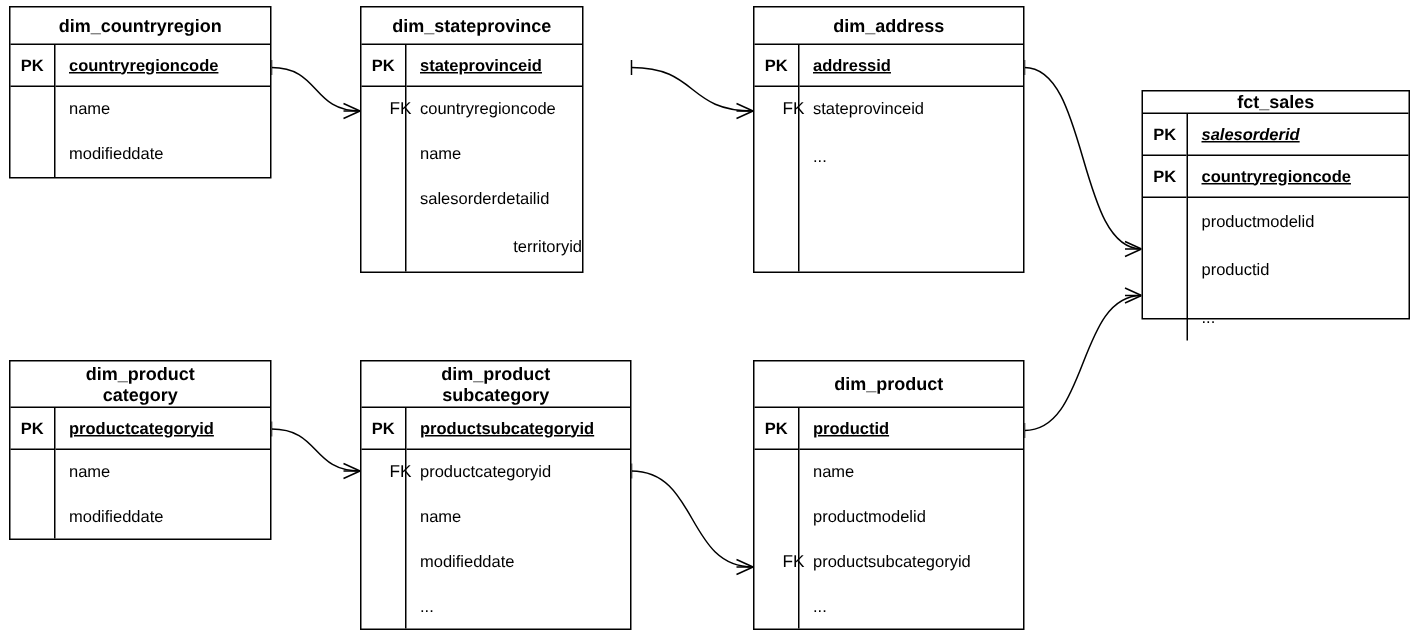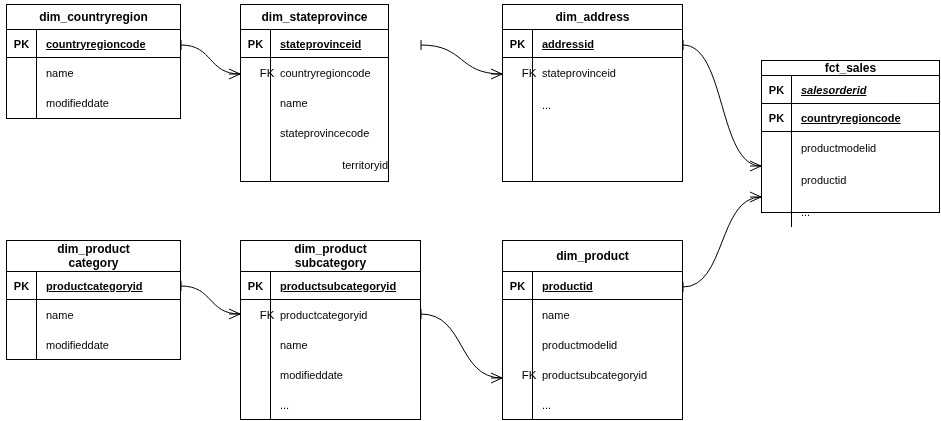--- a/index.html
+++ b/index.html
@@ -206,21 +206,21 @@
             <div class="frow sep" style="height: 28px;">
               <span class="pkname">stateprovinceid</span>
             </div>
             <div class="frow" style="height: 30px;">
               <span>countryregioncode</span>
             </div>
             <div class="frow" style="height: 30px;">
               <span>name</span>
             </div>
             <div class="frow" style="height: 30px;">
-              <span>stateprovincecode</span>
+              <span>salesorderdetailid</span>
             </div>
             <div class="frow" style="height: 33px; justify-content: flex-end;">
               <span>territoryid</span>
             </div>
           </div>
         </div>
       </div>
       <div class="entity" style="left: 502px; top: 4px; width: 181px; height: 178px;">
         <div class="ent-title" style="height: 27px;">dim_address</div>
         <div class="ent-body">

